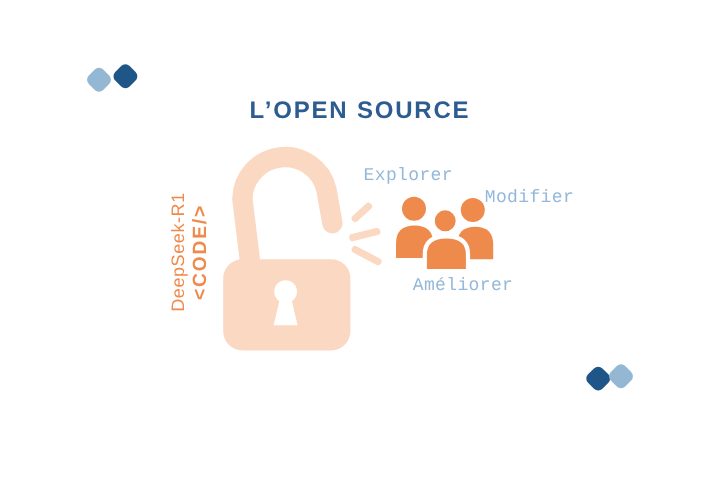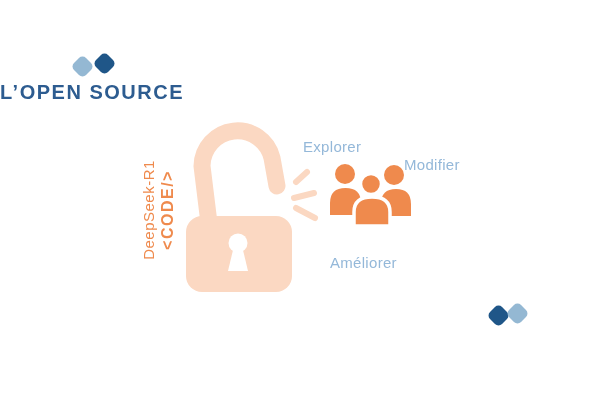--- a/index.html
+++ b/index.html
@@ -10,38 +10,38 @@
   
   .deco{position:absolute;width:17px;height:17px;border-radius:5px;transform:rotate(45deg);}
   .deco.dark{background:var(--deco-dark-blue);}
   .deco.light{background:var(--deco-light-blue);}
   #deco-tl-light{left:74px;top:58px;}
   #deco-tl-dark{left:96px;top:55px;}
   #deco-br-dark{left:490px;top:307px;}
   #deco-br-light{left:509px;top:305px;}
   
   .title{
-    position:absolute;left:0;top:81px;width:100%;text-align:left;
+    position:absolute;left:0;top:81px;width:100%;text-align:center;
     font-size:20px;font-weight:600;letter-spacing:1.5px;color:var(--title-blue);
   }
   
   .lock-label{
     position:absolute;left:98px;top:187px;width:120px;height:46px;
     transform:rotate(-90deg);display:flex;align-items:center;justify-content:center;
     gap:0;flex-direction:column;text-align:center;color:var(--accent-orange);
   }
   .lock-label .model{font-size:15px;font-weight:500;letter-spacing:.5px;line-height:19px;}
   .lock-label .code{font-size:16px;font-weight:700;letter-spacing:1.5px;line-height:20px;}
   
   .art{position:absolute;left:0;top:0;width:600px;height:400px;}
   
-  .action{position:absolute;font-size:15px;color:var(--label-blue);letter-spacing:.3px;}
+  .action{position:absolute;font-size:15px;color:var(--label-blue);letter-spacing:.3px;font-family:Liberation Mono, monospace;}
   #action-explorer{left:303px;top:138px;}
   #action-modifier{left:404px;top:156px;}
-  #action-ameliorer{left:330px;top:230px;margin-top:24px;}
+  #action-ameliorer{left:344px;top:230px;}
 </style>
 </head>
 <body>
 
 <div class="canvas">
 
   <div class="deco light" id="deco-tl-light"></div>
   <div class="deco dark" id="deco-tl-dark"></div>
   <div class="deco dark" id="deco-br-dark"></div>
   <div class="deco light" id="deco-br-light"></div>

